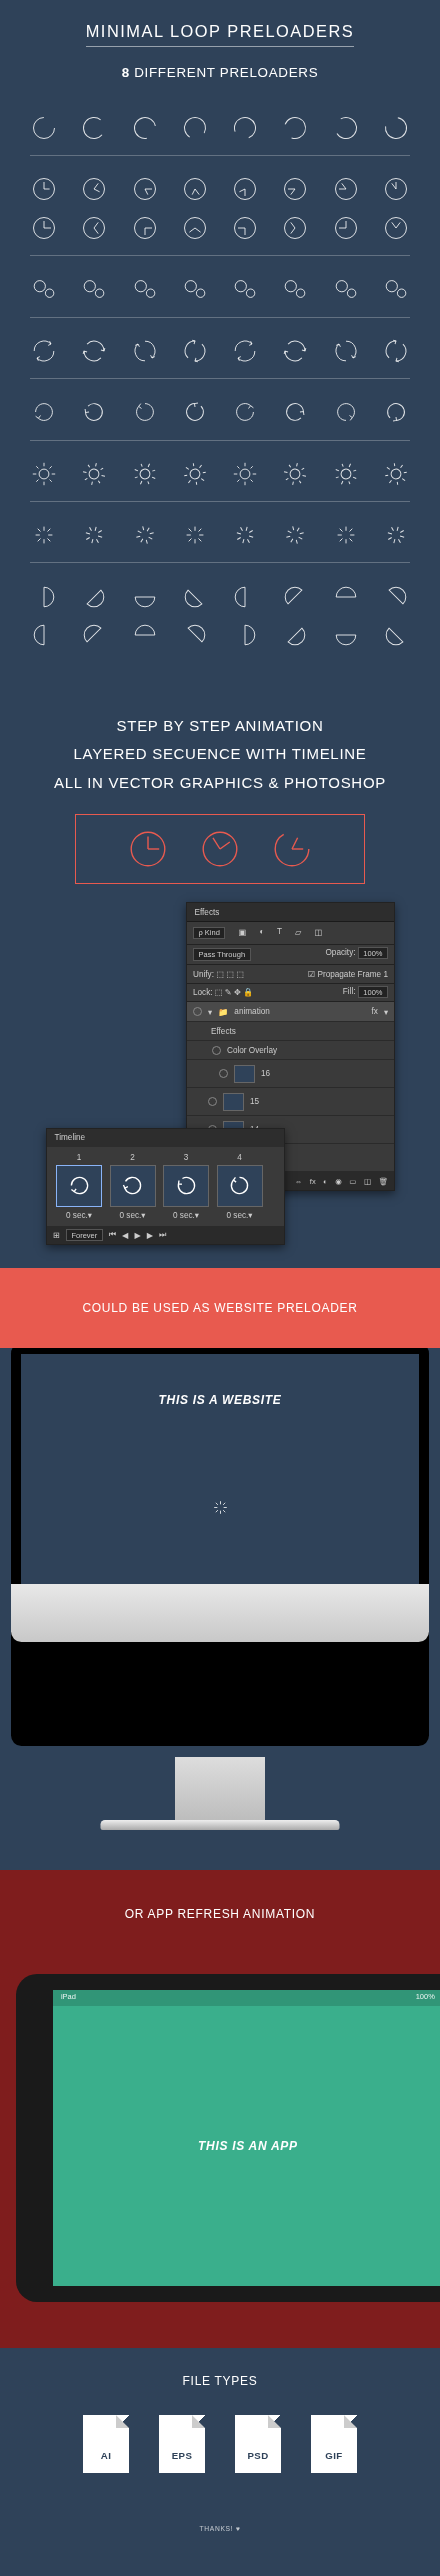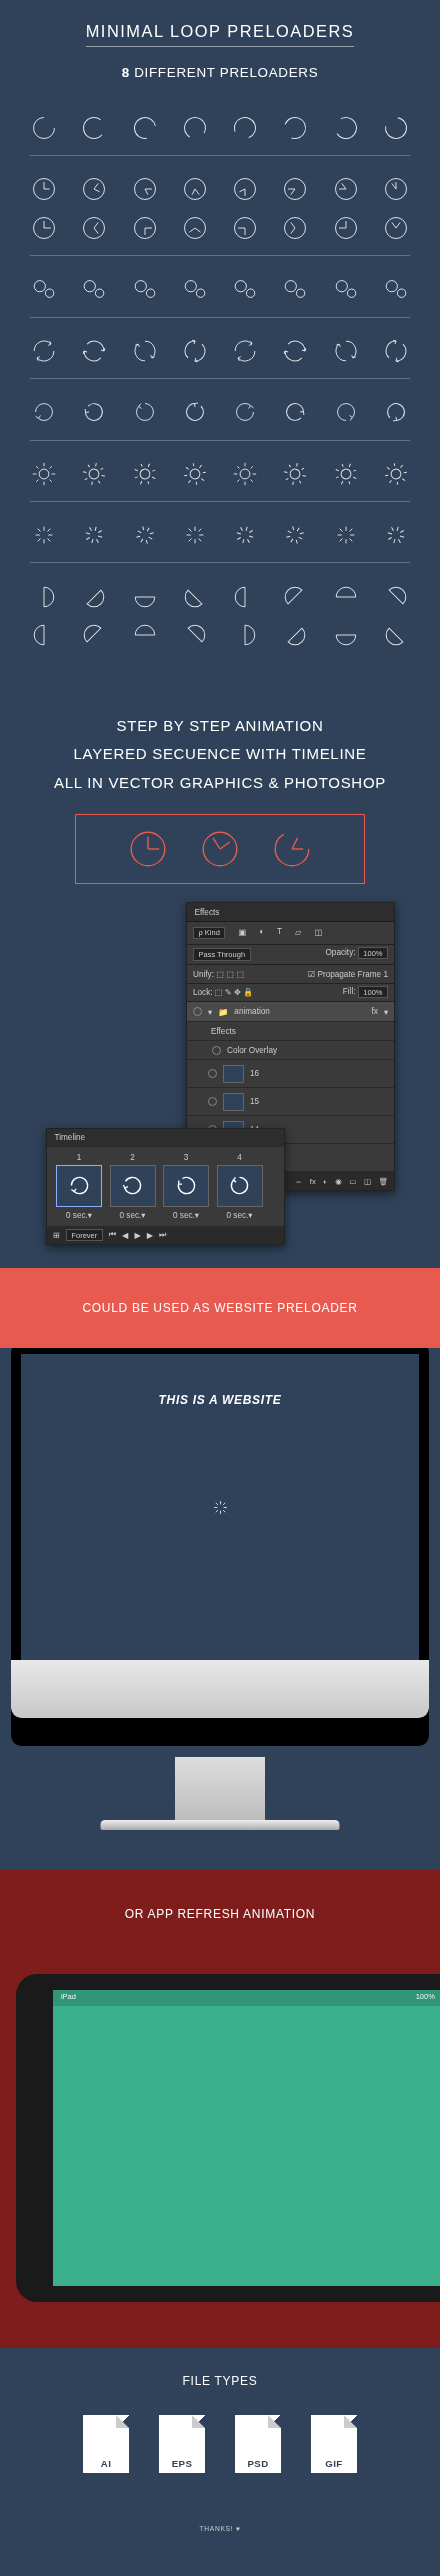--- a/index.html
+++ b/index.html
@@ -36,21 +36,21 @@
   .timeline-panel .frames { display: flex; padding: 6px; gap: 1.5px; }
   .timeline-panel .frame { width: 52px; text-align: center; }
   .timeline-panel .frame .thumb { width: 46px; height: 42px; background: #2f4259; border: 0.7px solid #666; margin: 3px auto; display: flex; align-items: center; justify-content: center; }
   .timeline-panel .frame.sel .thumb { border: 1.5px solid #8ab4f8; }
   .timeline-panel .frame .thumb svg { width: 27px; height: 27px; stroke: #fff; stroke-width: 2; fill: none; }
   .timeline-panel .controls { background: #2a2a2a; padding: 3px 6px; display: flex; gap: 6px; align-items: center; }
 
   .red-band { background: #e85a4f; text-align: center; padding: 33px 15px; font-size: 12px; letter-spacing: 0.7px; font-weight: 400; }
   .monitor-area { position: relative; height: 522px; overflow: hidden; }
   .monitor { position: absolute; left: 50%; transform: translateX(-50%); top: -4.5px; width: 418px; height: 403px; background: #000; border-radius: 10.4px; padding: 10.4px; }
-  .monitor .screen { width: 100%; height: 306px; background: #2f4259; display: flex; flex-direction: column; align-items: center; justify-content: flex-start; padding-top: 39px; gap: 90px; }
+  .monitor .screen { width: 100%; height: 230px; background: #2f4259; display: flex; flex-direction: column; align-items: center; justify-content: flex-start; padding-top: 39px; gap: 90px; }
   .monitor .bezel-bottom { height: 58px; background: linear-gradient(#e8e8e8, #c8c8c8); margin: 0 -10.4px -10.4px; border-radius: 0 0 10.4px 10.4px; position: relative; }
   .monitor .logo { position: absolute; left: 50%; top: 50%; transform: translate(-50%,-50%); font-size: 16.4px; color: #999; }
   .stand { position: absolute; left: 50%; transform: translateX(-50%); top: 409px; width: 90px; height: 67px; background: linear-gradient(#ddd,#bbb); }
   .stand-base { position: absolute; left: 50%; transform: translateX(-50%); top: 472px; width: 239px; height: 10.4px; background: linear-gradient(#eee,#aaa); border-radius: 4.5px 4.5px 2.2px 2.2px; }
   .caption { font-size: 12px; font-weight: 700; font-style: italic; letter-spacing: 0.7px; }
   .spinner { width: 21px; height: 21px; }
   .spinner svg { stroke: #fff; stroke-width: 1.5; }
 
   .red-section { background: #7f1d1d; padding: 37px 15px 0; position: relative; height: 478px; overflow: hidden; }
   .red-section .heading { text-align: center; font-size: 12px; letter-spacing: 0.7px; font-weight: 300; margin-bottom: 45px; }
@@ -59,21 +59,21 @@
   .tablet .statusbar { width: 100%; height: 16.4px; background: rgba(0,0,0,.15); display: flex; justify-content: space-between; padding: 2.2px 7.5px; font-size: 7.5px; color: rgba(255,255,255,.9); }
   .tablet .content { flex: 1; display: flex; align-items: center; justify-content: center; }
 
   .filetypes { padding: 26px 30px 52px; text-align: center; }
   .filetypes .heading { font-size: 12px; letter-spacing: 0.7px; font-weight: 300; margin-bottom: 27px; }
   .ft-row { display: flex; justify-content: center; gap: 30px; }
   .file-icon { width: 46px; height: 58px; position: relative; }
   .file-icon .page { width: 100%; height: 100%; background: #fff; position: relative; }
   .file-icon .fold { position: absolute; right: 0; top: 0; width: 13.4px; height: 13.4px; background: linear-gradient(135deg, #fff 50%, #2f4259 50%); }
   .file-icon .fold::after { content:''; position:absolute; right:0; top:0; width:13.4px; height:13.4px; background:#ccc; clip-path: polygon(0 0, 100% 100%, 0 100%); }
-  .file-icon .label { position: absolute; width: 100%; bottom: 4px; text-align: center; font-size: 9.7px; font-weight: 700; color: #2f4259; letter-spacing: 0.4px; }
+  .file-icon .label { position: absolute; width: 100%; bottom: 12px; text-align: center; font-size: 9.7px; font-weight: 700; color: #2f4259; letter-spacing: 0.4px; }
   .file-icon .page::before { content: ''; position: absolute; right: 0; top: 0; width: 13.4px; height: 13.4px; background: #2f4259; }
 
   .thanks { text-align: center; font-size: 6.7px; letter-spacing: 0.7px; padding: 0 0 12px; color: rgba(255,255,255,.7);}
 </style>
 </head>
 <body>
 
 <div class="section">
   <div class="title-wrap">
     <div class="title">MINIMAL LOOP PRELOADERS</div>
@@ -783,21 +783,21 @@
         <span style="margin-left:auto">fx</span>
         <span>▾</span>
       </div>
       <div class="layer" style="padding-left:24px">
         <span>Effects</span>
       </div>
       <div class="layer" style="padding-left:25px">
         <span class="eye"></span>
         <span>Color Overlay</span>
       </div>
-      <div class="layer" style="padding-left:21px">
+      <div class="layer" style="padding-left:32px">
           <span class="eye"></span>
           <span class="swatch"></span>
           <span>16</span>
         </div>
       <div class="layer" style="padding-left:21px">
           <span class="eye"></span>
           <span class="swatch"></span>
           <span>15</span>
         </div>
       <div class="layer" style="padding-left:21px">
@@ -907,20 +907,23 @@
 </div>
 
 <div class="red-section">
   <div class="heading">OR APP REFRESH ANIMATION</div>
   <div class="tablet">
     <div class="screen">
       <div class="statusbar">
         <span>iPad</span>
         <span>100%</span>
       </div>
+      <div class="content">
+        <div class="caption">THIS IS AN APP</div>
+      </div>
     </div>
 
   </div>
 </div>
 
 <div class="filetypes">
   <div class="heading">FILE TYPES</div>
   <div class="ft-row">
     <div class="file-icon">
         <div class="page">

